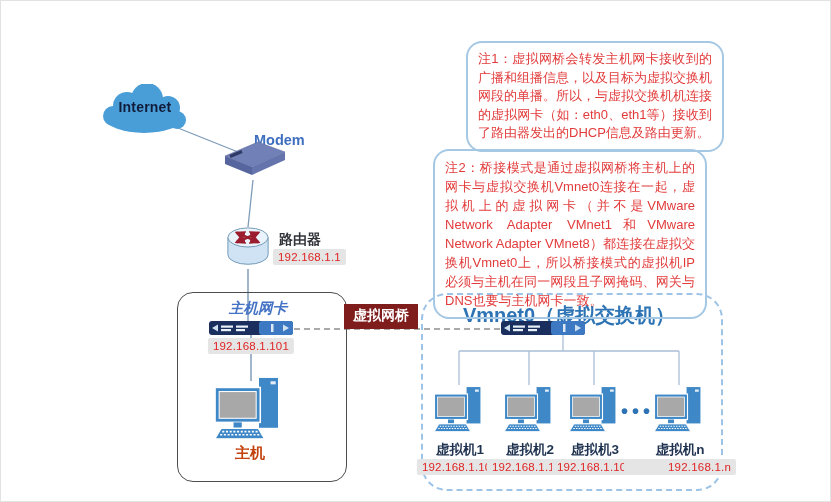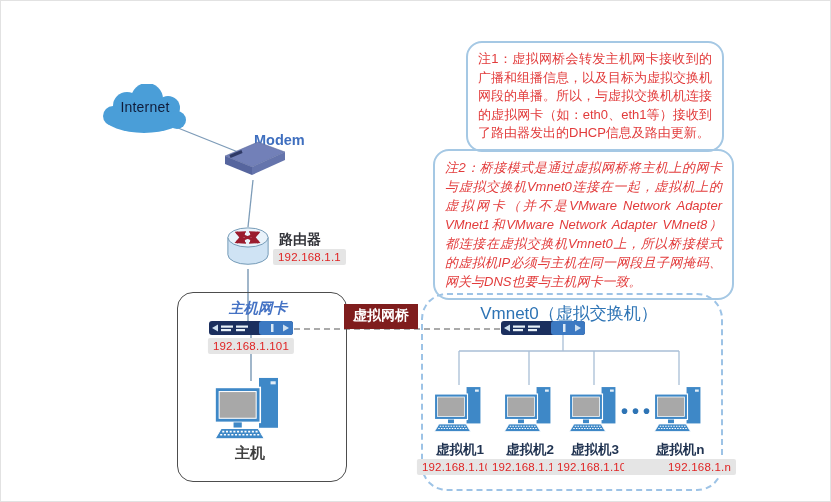--- a/index.html
+++ b/index.html
@@ -15,52 +15,52 @@
   .lbl-dark{color:#33343a;font-weight:bold;font-size:14px;}
 
   .ip-badge{
     background:#e5e5e5;color:#e02424;font-size:11.5px;font-weight:500;
     padding:2px 5px 2px;border-radius:2px;white-space:nowrap;letter-spacing:.2px;
   }
   .center-x{transform:translateX(-50%);}
 
   .cloud-label{
     position:absolute;left:0;top:15px;width:100%;text-align:center;
-    color:#101c3a;font-weight:normal;font-size:14px;letter-spacing:.2px;
+    color:#101c3a;font-weight:bold;font-size:14px;letter-spacing:.2px;
   }
 
   .host-box{
     left:176px;top:291px;width:168px;height:188px;
     border:1px solid #4d4d4d;border-radius:16px;background:transparent;
   }
   .nic-label{left:257px;top:298px;color:#4472c4;font-weight:bold;font-size:14.5px;white-space:nowrap;}
-  .host-label{left:249px;top:443px;color:#404040;font-weight:bold;font-size:15px;white-space:nowrap;}
+  .host-label{left:249px;top:443px;color:#c2410c;font-weight:bold;font-size:15px;white-space:nowrap;}
 
   .bridge-badge{
     left:343px;top:303px;background:#7f1d1d;color:#ffffff;
     font-weight:bold;font-size:14px;padding:3px 9px 4px;white-space:nowrap;
   }
 
   .vmnet-box{
     left:420px;top:292px;width:298px;height:194px;
     border:2px dashed #9dc3e6;border-radius:26px;
   }
-  .vmnet-title{left:568px;top:301px;color:#2e74b5;font-weight:normal;font-size:17px;white-space:nowrap;text-align:center;}
+  .vmnet-title{left:568px;top:301px;color:#2e74b5;font-weight:bold;font-size:20px;white-space:nowrap;text-align:center;}
 
   .vm-label{top:440px;color:#1f3250;font-weight:bold;font-size:13.5px;white-space:nowrap;text-align:right;}
   .vm-ip{top:458px;}
   .dots{left:620px;top:399px;color:#2e74b5;font-size:20px;font-weight:bold;letter-spacing:4px;}
 
   .note{
     border:2px solid #a5c8e4;border-radius:16px;
     color:#e23b3b;font-size:13px;line-height:18.5px;
     padding:7px 10px;text-align:justify;box-sizing:border-box;
   }
   .note1{left:432px;top:40px;width:258px;margin-left:33px;}
-  .note2{left:432px;top:148px;width:301px;line-height:19px;font-style:italic;}
+  .note2{left:432px;top:148px;width:274px;line-height:19px;}
 </style>
 </head>
 <body>
 
 <div id="canvas">
 
   <svg id="lines" viewBox="0 0 831 502">
     <path d="M162,121 L242,153" stroke="#7d9cb8" stroke-width="1.3" fill="none"></path>
     <path d="M252,179 L247,226" stroke="#7d9cb8" stroke-width="1.3" fill="none"></path>
     <path d="M247,268 L247,321" stroke="#6e8fae" stroke-width="1.3" fill="none"></path>

